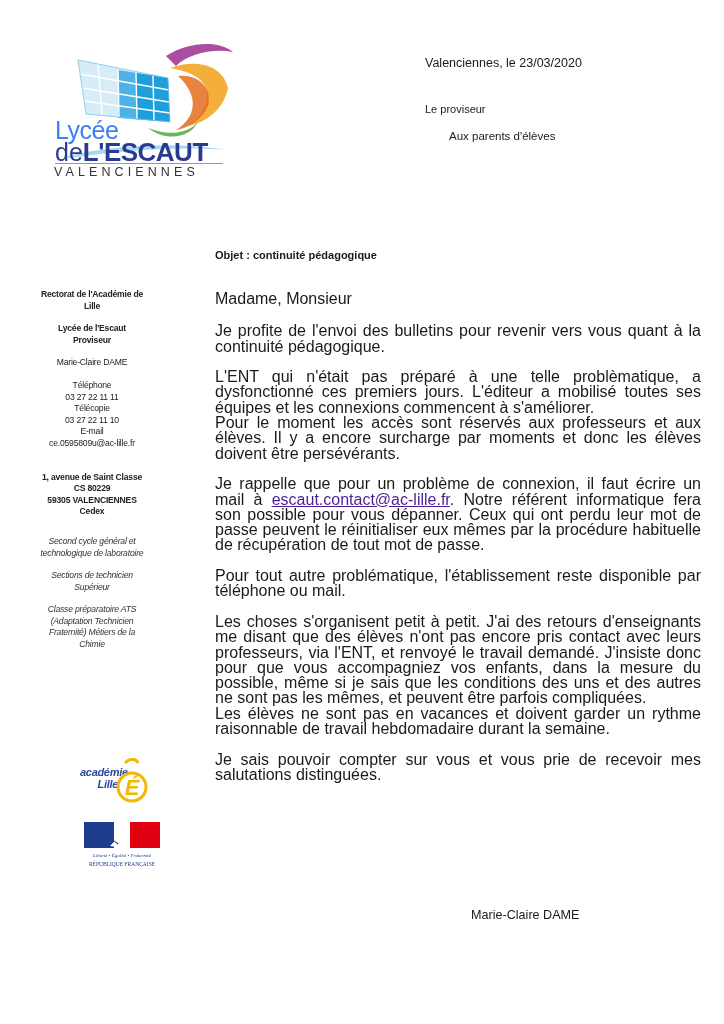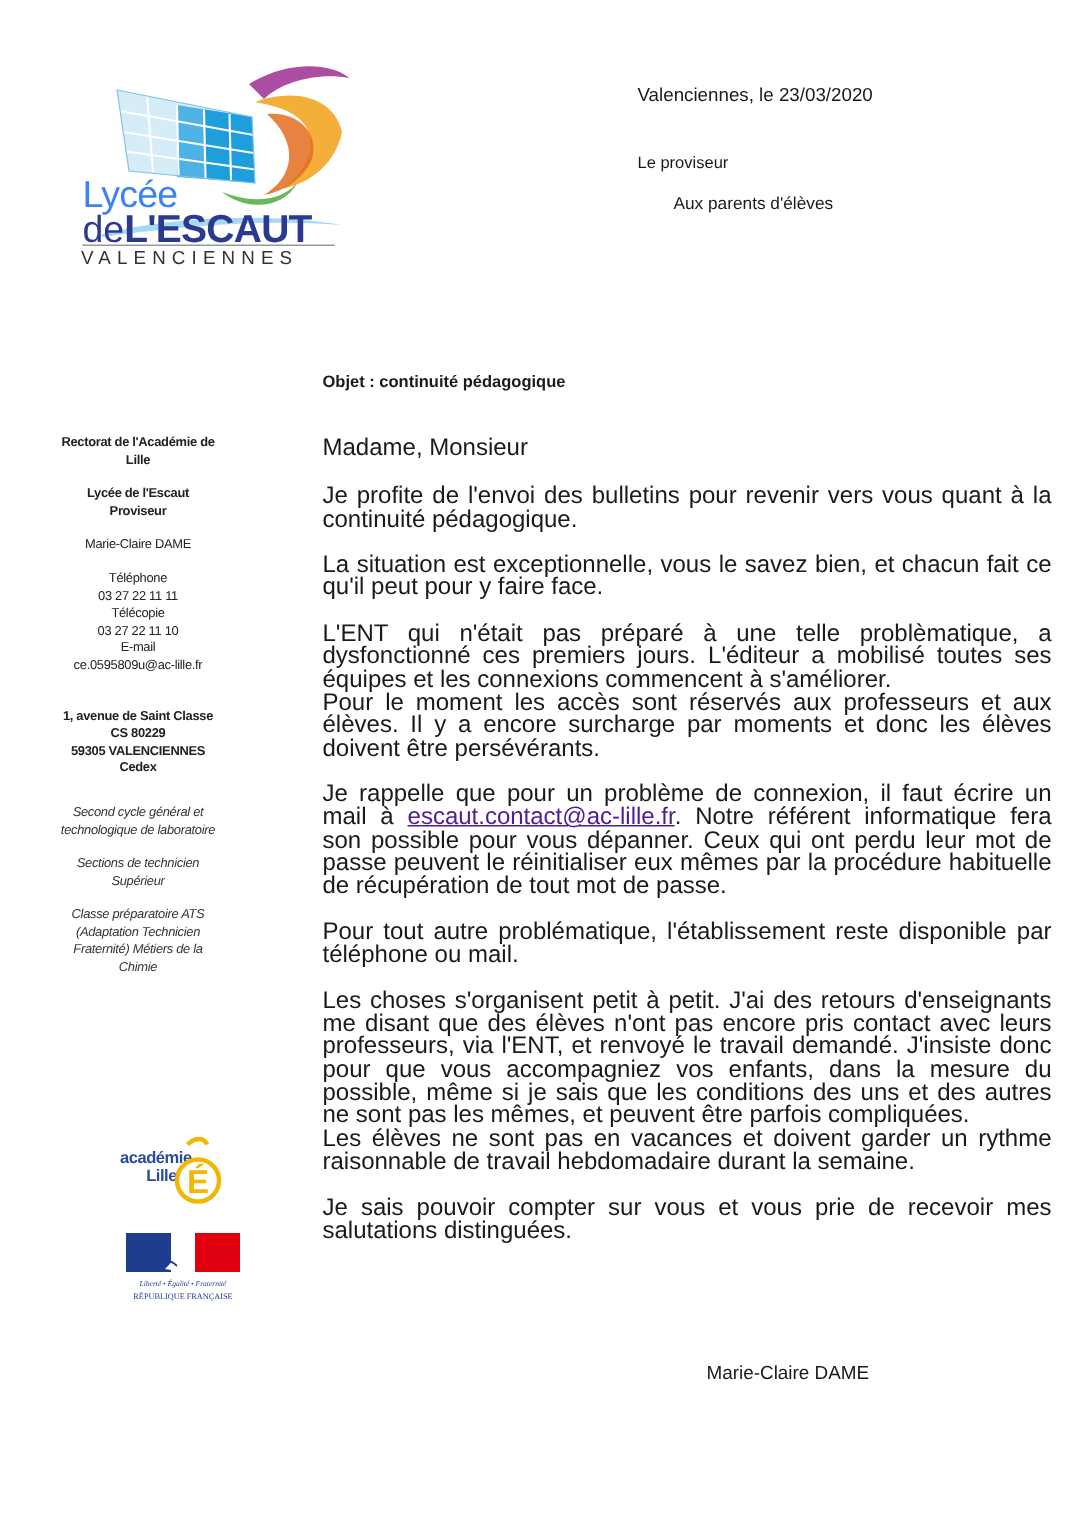--- a/index.html
+++ b/index.html
@@ -28,21 +28,21 @@
   .sidebar .i { font-style: italic; color: #333; }
 
   
   .letter { left: 215px; top: 291px; width: 486px; font-size: 16px; line-height: 15.3px; text-align: justify; }
   .letter p { margin: 0 0 15.3px 0; }
   .letter p.tight { margin-bottom: 0; }
   .letter a { color: #4c1d95; text-decoration: underline; }
   .signature { left: 471px; top: 908px; font-size: 12.6px; }
 
   
-  .acad { left: 80px; top: 758px; width: 72px; height: 52px; }
+  .acad { left: 80px; top: 758px; width: 72px; height: 52px; font-style: italic; }
   .acad-txt { position: absolute; left: 0; top: 8px; font-size: 11px; color: #2a4aa0; line-height: 12px; text-align: right; width: 38px; font-weight: bold; letter-spacing: -0.3px; }
   
   .rf { left: 84px; top: 822px; width: 76px; height: 48px; }
 </style>
 </head>
 <body>
 
 <div class="abs logo">
   <svg width="190" height="145" viewBox="0 0 190 145">
 
@@ -126,21 +126,20 @@
     <path d="M30,2 C40,2 46,10 44,18 C42,24 34,26 26,24 C30,20 34,16 32,12 C30,8 30,4 30,2 Z" fill="#ffffff"></path>
     <path d="M18,20 C24,16 30,18 34,22" fill="none" stroke="#1f3d8f" stroke-width="1.2"></path>
     <text x="38" y="35" font-size="5" text-anchor="middle" fill="#1f3d8f" font-style="italic" font-family="Liberation Serif, serif">Liberté • Égalité • Fraternité</text>
     <text x="38" y="44" font-size="5.5" text-anchor="middle" fill="#1f3d8f" font-family="Liberation Serif, serif">RÉPUBLIQUE FRANÇAISE</text>
   </svg>
 </div>
 
 <div class="abs letter">
   <p style="margin-bottom:17px;">Madame, Monsieur</p>
   <p>Je profite de l'envoi des bulletins  pour revenir vers vous quant à la continuité pédagogique.</p>
-  <p>La situation est exceptionnelle, vous le savez bien, et chacun fait ce qu'il peut pour y faire face.</p>
   <p class="tight">L'ENT qui n'était pas préparé à une telle problèmatique, a dysfonctionné ces premiers jours. L'éditeur a mobilisé toutes ses équipes et les connexions commencent à s'améliorer.</p>
   <p>Pour le moment les accès sont réservés aux professeurs et aux élèves. Il y a encore surcharge par moments et donc les élèves doivent être persévérants.</p>
   <p><span>Je rappelle  que pour un problème de connexion, il faut écrire un mail à </span><a>escaut.contact@ac-lille.fr</a><span>. Notre référent informatique fera son possible pour vous dépanner. Ceux qui ont perdu leur mot de passe peuvent le réinitialiser eux mêmes par la procédure habituelle de récupération de tout mot de passe.</span></p>
   <p>Pour tout autre problématique, l'établissement reste disponible par téléphone ou mail.</p>
   <p class="tight">Les choses s'organisent petit à petit. J'ai des retours d'enseignants me disant que des élèves n'ont pas encore pris contact avec leurs professeurs, via l'ENT, et renvoyé le travail demandé. J'insiste donc pour que vous accompagniez vos enfants, dans la mesure du possible, même si je sais que les conditions des uns et des autres ne sont pas les mêmes, et peuvent être parfois compliquées.</p>
   <p>Les élèves ne sont pas en vacances et doivent garder un rythme raisonnable de travail hebdomadaire durant la semaine.</p>
   <p>Je sais pouvoir compter sur vous et vous prie de recevoir mes salutations distinguées.</p>
 </div>
 <div class="abs signature">Marie-Claire DAME</div>
 

